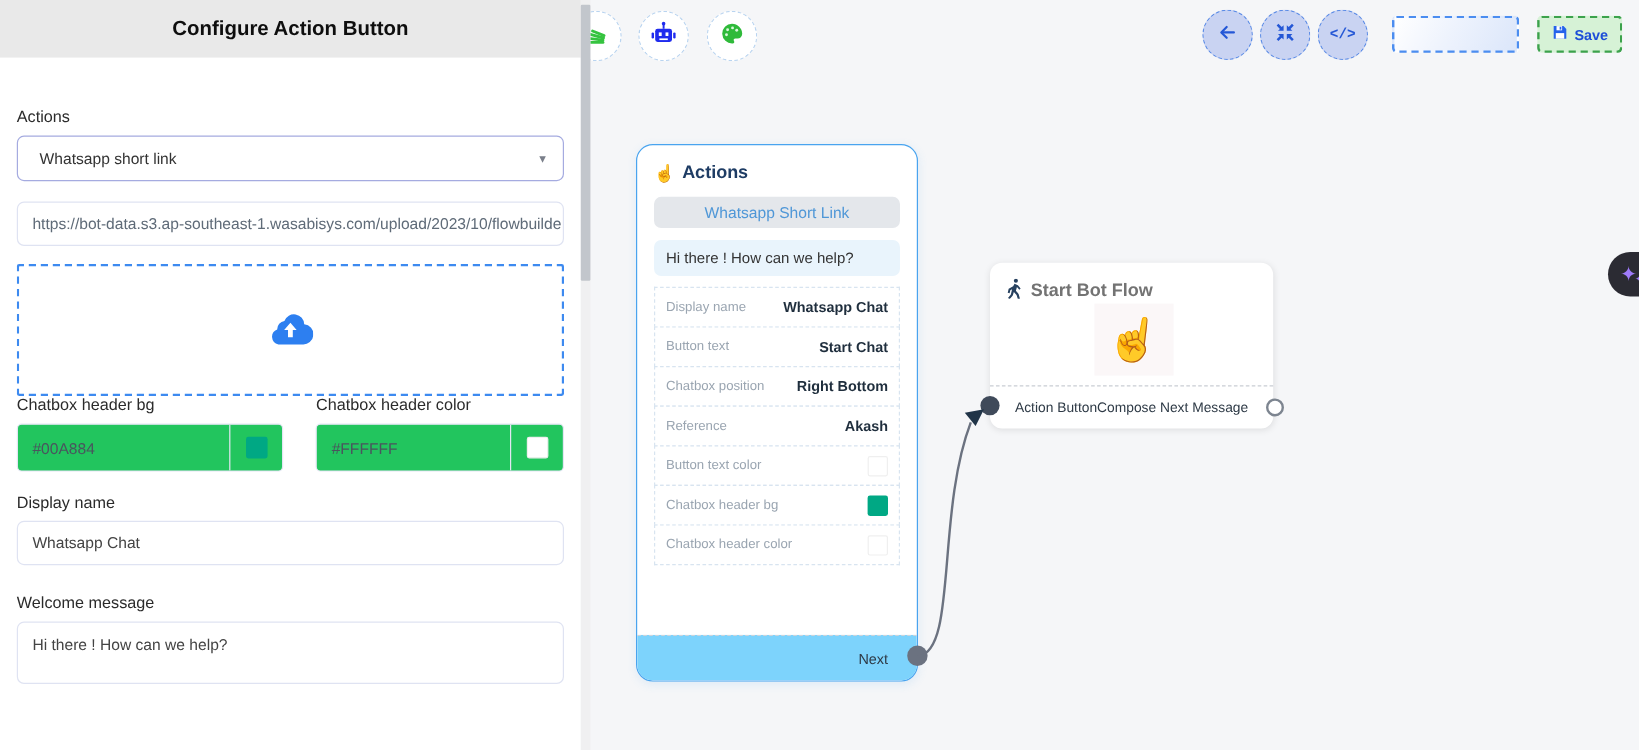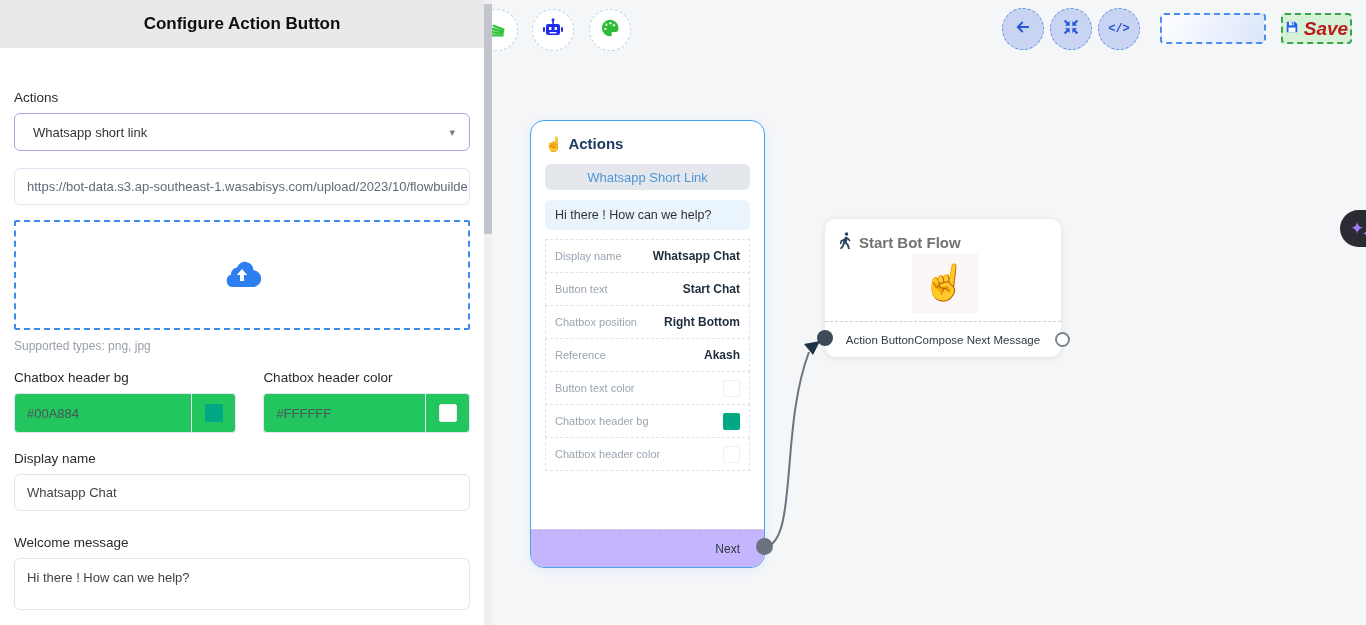--- a/index.html
+++ b/index.html
@@ -38,21 +38,21 @@
   .circle-icon { position:absolute; width:42px; height:42px; border-radius:50%; background:#fff;
                  border:1px dashed #b9d4f0; display:flex; align-items:center; justify-content:center; z-index:1; cursor:pointer; }
   .tool-circle { position:absolute; width:42px; height:42px; border-radius:50%; background:#c9d3f2;
                  border:1px dashed #5c8ce6; display:flex; align-items:center; justify-content:center; z-index:1; cursor:pointer; }
   .code-glyph { font-size:12px; font-weight:bold; color:#2457d6; font-family:"Liberation Mono", monospace; }
   .name-skeleton { position:absolute; left:1160px; top:13px; width:106px; height:31px; border:2px dashed #4b8df0;
                    border-radius:4px; background:linear-gradient(120deg,#ffffff 0%,#eef3fd 45%,#dbe6fa 100%); z-index:1; cursor:text; }
   .save-btn { position:absolute; left:1281px; top:13px; width:71px; height:31px; background:#d6f2d6;
               border:2px dashed #3ca24c; border-radius:4px; display:flex; align-items:center; justify-content:center;
               gap:5px; z-index:1; cursor:pointer; }
-  .save-label { font-size:19px; color:#b91c1c; font-weight:600;font-style:italic; }
+  .save-label { font-size:12px; color:#1d4ed8; font-weight:600; }
   .ai-pill { position:absolute; left:1340px; top:210px; width:60px; height:37px; background:#2b2b33;
              border-radius:19px; display:flex; align-items:center; padding-left:10px; z-index:5; cursor:pointer; }
   .spark-big { color:#9f7bfa; font-size:17px; line-height:1; }
   .spark-small { color:#9f7bfa; font-size:10px; line-height:1; margin:10px 0 0 -2px; }
 
   
   .actions-node { position:absolute; left:530px; top:120px; width:235px; height:448px; background:#fff;
                   border:1px solid #49a4ef; border-radius:14px; z-index:2; box-shadow:0 2px 8px rgba(73,164,239,.12); }
   .an-header { display:flex; align-items:center; gap:6px; padding:14px 14px 0 14px; color:#1e3c64;
                font-weight:bold; font-size:15px; }
@@ -60,21 +60,21 @@
   .pill-action { margin:12px 14px 0 14px; height:26px; background:#e4e7eb; border-radius:6px; color:#4f97d7;
                  font-size:13px; display:flex; align-items:center; justify-content:center; cursor:pointer; }
   .pill-msg { margin:10px 14px 0 14px; height:30px; background:#e9f4fc; border-radius:6px; color:#333;
               font-size:12.5px; display:flex; align-items:center; padding:0 10px; }
   .rows { margin:10px 14px 0 14px; }
   .prow { height:34px; border:1px dashed #d8e4f0; margin-top:-1px; display:flex; align-items:center;
           justify-content:space-between; padding:0 9px; background:#fff; }
   .prow .lbl { color:#9aa5b1; font-size:11px; }
   .prow .val { color:#1f2e3d; font-size:12px; font-weight:bold; }
   .swatch-sm { width:17px; height:17px; border-radius:2px; display:inline-block; }
-  .node-footer { position:absolute; left:0; right:0; bottom:0; height:38px; background:#c4b5fd;
+  .node-footer { position:absolute; left:0; right:0; bottom:0; height:38px; background:#7dd3fc;
                  border-top:1px dashed #cfd4da; border-radius:0 0 13px 13px; display:flex; align-items:center;
                  justify-content:flex-end; padding-right:24px; font-size:12px; color:#2e3a46; }
   .handle-next { position:absolute; right:-9px; bottom:12px; width:17px; height:17px; border-radius:50%;
                  background:#6b7280; cursor:crosshair; }
 
   
   .start-node { position:absolute; left:825px; top:219px; width:236px; height:138px; background:#fff;
                 border-radius:10px; box-shadow:0 1px 6px rgba(0,0,0,.10); z-index:2; }
   .sn-header { display:flex; align-items:center; gap:6px; padding:13px 14px 0 14px; color:#737373;
                font-weight:bold; font-size:15px; }
@@ -254,21 +254,20 @@
       <div class="input">https://bot-data.s3.ap-southeast-1.wasabisys.com/upload/2023/10/flowbuilde</div>
     </div>
     <div class="upload-box">
       <span>
         <svg width="38" height="30" viewBox="0 0 38 30">
           <path d="M30.5 12.2 A8.5 8.5 0 0 0 14 9.5 A7 7 0 0 0 8 16.5 A6.5 6.5 0 0 0 9 29 H29 A7.5 7.5 0 0 0 30.5 12.2 Z" fill="#2d7ff0"></path>
           <path d="M19 11 L24.2 17 H21 V23 H17 V17 H13.8 Z" fill="#fff"></path>
         </svg>
       </span>
     </div>
-    <div class="supported">Supported types: png, jpg</div>
     <div class="color-row">
       <div class="cf1">
         <label class="f-label">Chatbox header bg</label>
         <div class="cf-box">
           <div class="cf-val">#00A884</div>
           <div class="cf-swatch-cell">
             <span class="swatch" style="background: rgb(0, 168, 132);"></span>
           </div>
         </div>
       </div>

